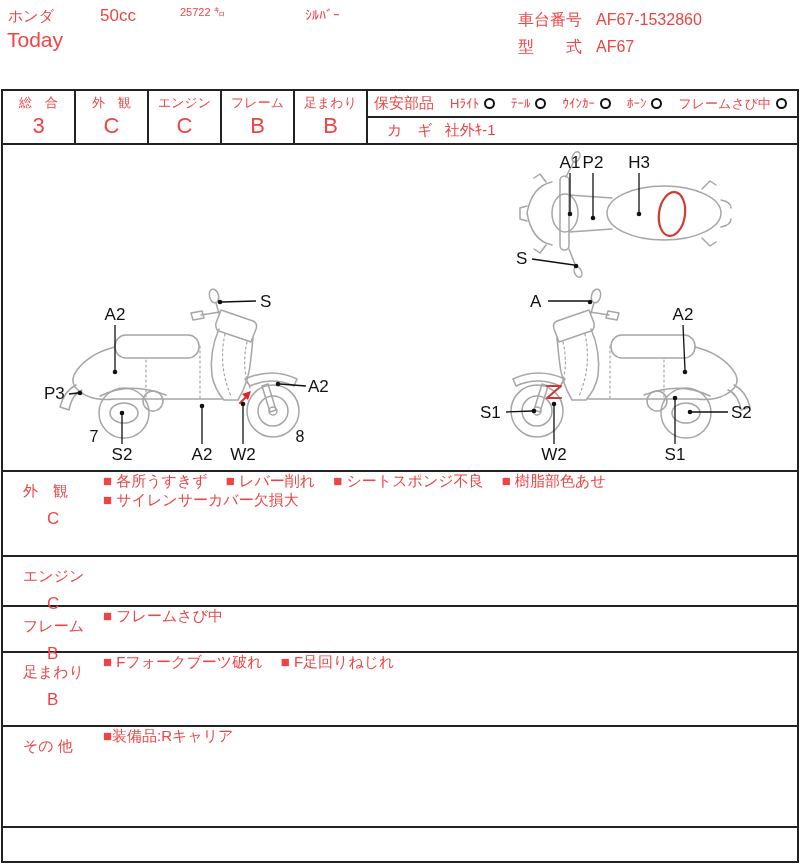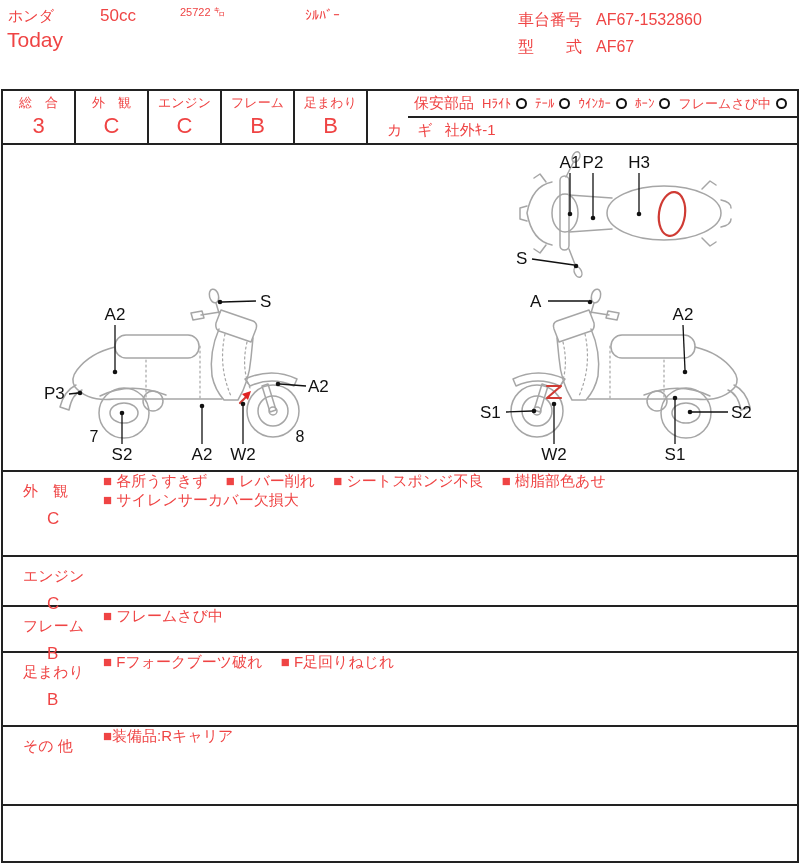--- a/index.html
+++ b/index.html
@@ -30,21 +30,21 @@
   .ratings-row { display:flex; height:54px; border-bottom:2px solid #222; }
   .rating-cell {
     width:73px; border-right:2px solid #222; display:flex; flex-direction:column;
     align-items:center; justify-content:flex-start; padding-top:3px;
   }
   .rating-cell .r-label { font-size:13px; white-space:nowrap; }
   .rating-cell .r-value { font-size:22px; margin-top:1px; }
   .safety-cell { flex:1; display:flex; flex-direction:column; }
   .safety-row1 {
     height:27px; border-bottom:2px solid #222; display:flex; align-items:center;
-    padding:0 10px 0 6px; justify-content:space-between;margin-left:40px;
+    padding:0 10px 0 6px; justify-content:space-between;
   }
   .safety-title { font-size:15px; white-space:nowrap; }
   .safety-item { display:flex; align-items:center; font-size:13px; white-space:nowrap; }
   .ring {
     display:inline-block; width:11px; height:11px; border:2px solid #111;
     border-radius:50%; margin-left:5px;
   }
   .safety-row2 { flex:1; display:flex; align-items:center; padding-left:19px; font-size:15px; }
   .safety-row2 .key-val { margin-left:12px; }
 
@@ -58,21 +58,21 @@
   .leader { stroke:#111; stroke-width:1.3; fill:none; }
   .dot { fill:#111; stroke:none; }
   .dlabel { font-size:17px; fill:#111; }
   .dnum { font-size:16px; fill:#111; }
   .redmark { stroke:#cf3b34; fill:none; stroke-width:2.2; stroke-linecap:round; stroke-linejoin:round; }
   .redfill { fill:#e02222; stroke:none; }
 
   
   .section { display:flex; border-bottom:2px solid #222; }
   .sec-0 { height:85px; } .sec-1 { height:50px; } .sec-2 { height:46px; }
-  .sec-3 { height:74px; } .sec-4 { height:79px; }
+  .sec-3 { height:74px; } .sec-4 { height:101px; }
   .sec-empty { flex:1; border-bottom:none; }
   .sec-head { width:100px; padding:10px 0 0 20px; }
   .sec-title { font-size:15px; white-space:nowrap; }
   .sec-grade { font-size:17px; margin:8px 0 0 24px; }
   .sec-items { flex:1; font-size:15px; }
   .sec-items .item { margin-right:14px; white-space:nowrap; }
 </style>
 </head>
 <body>
 

